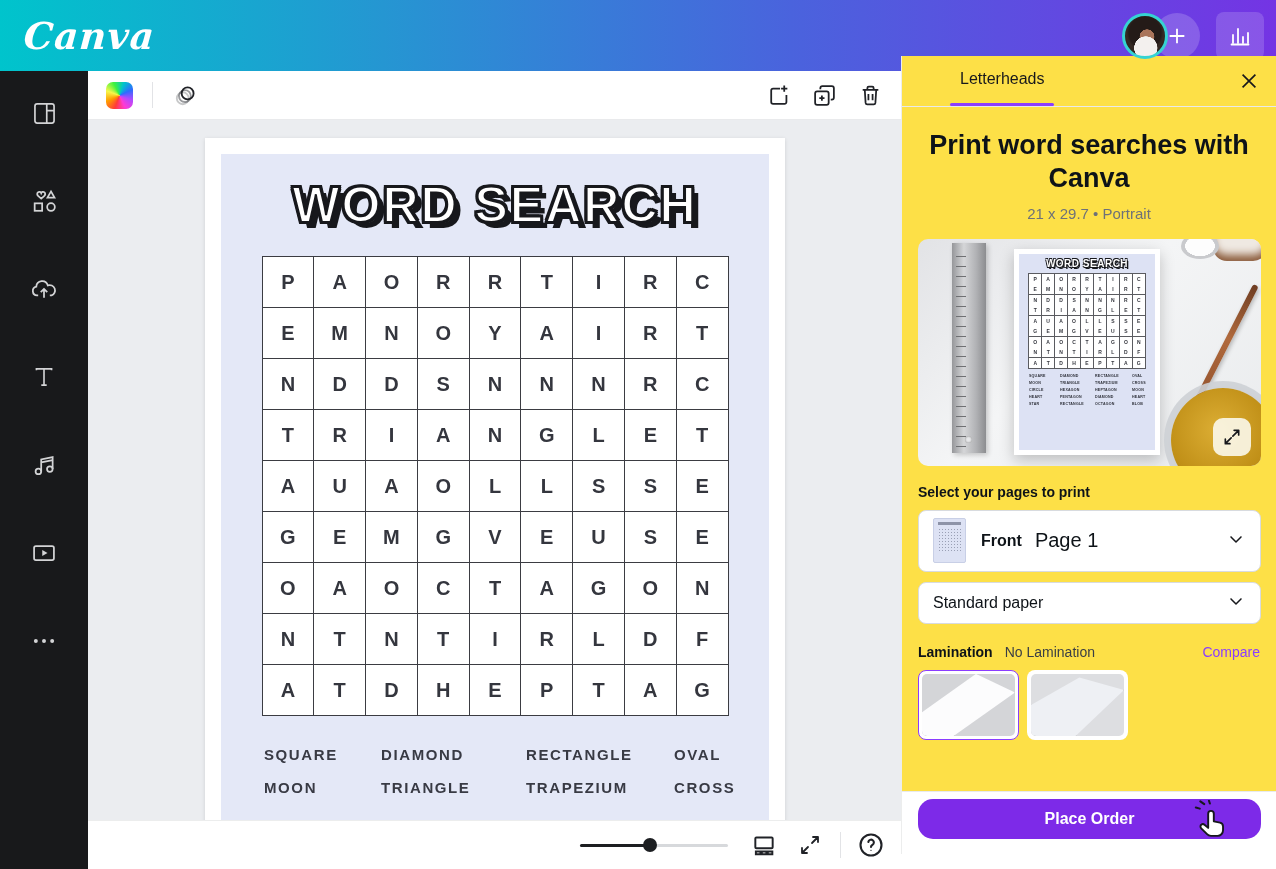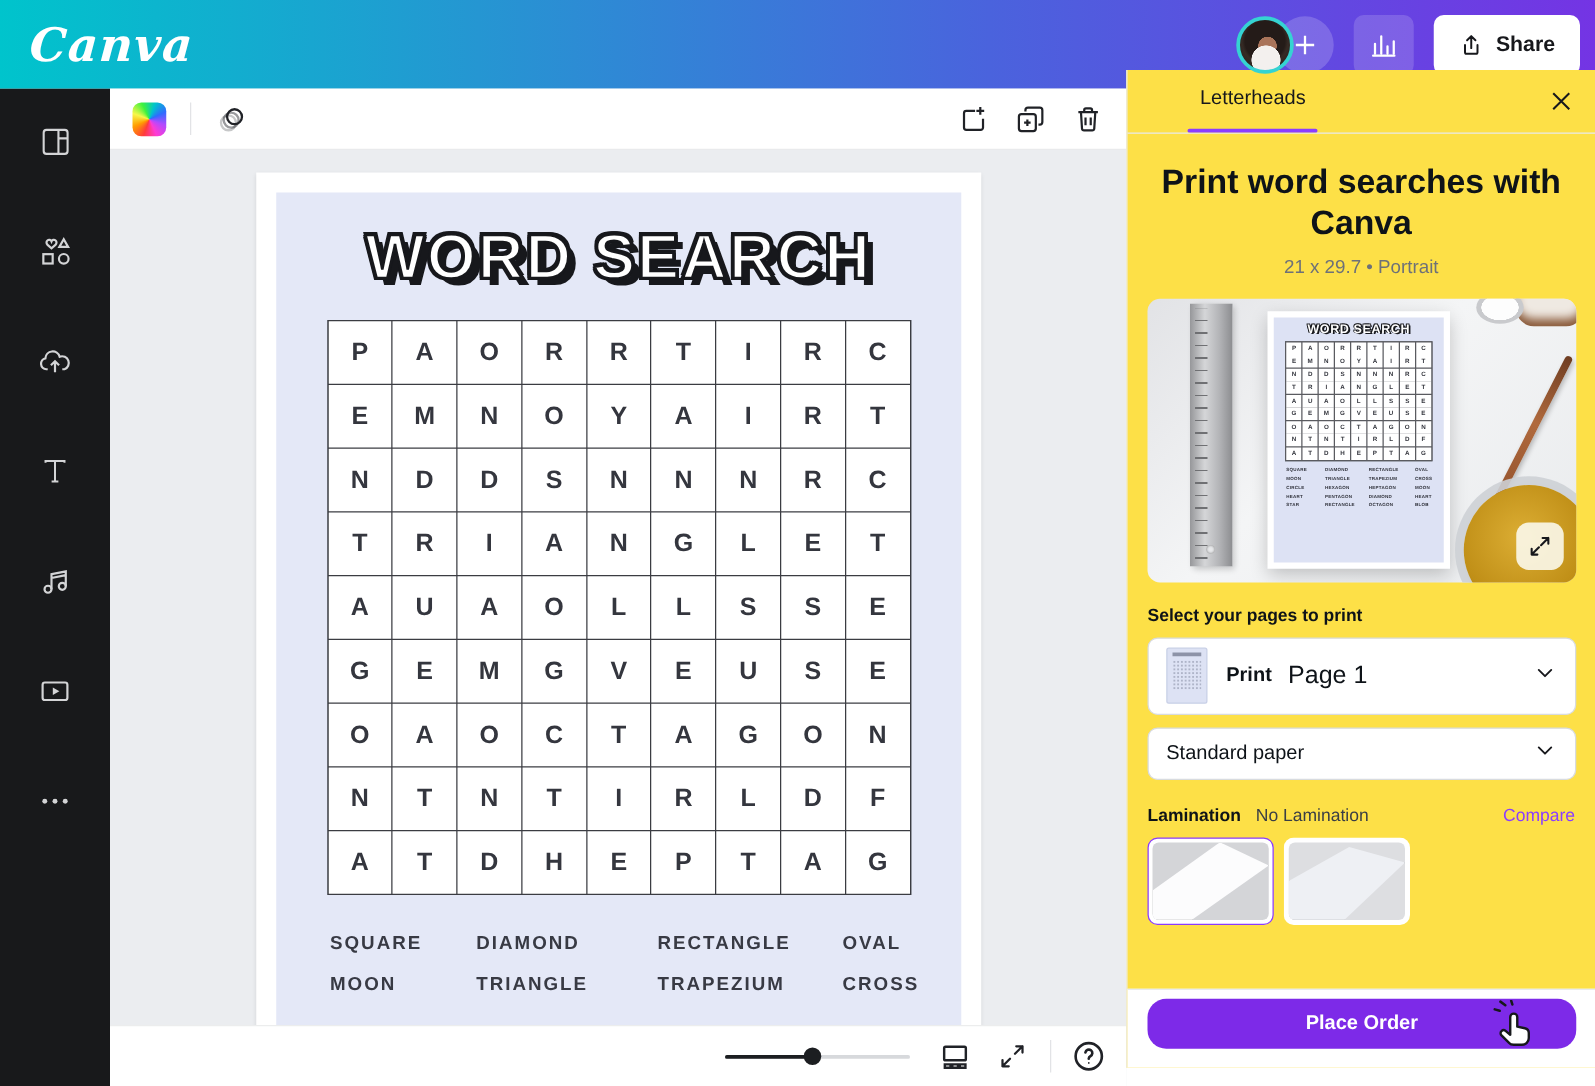--- a/index.html
+++ b/index.html
@@ -171,26 +171,20 @@
               <path d="M12 4v16M4 12h16" stroke="#fff" stroke-width="2" fill="none"></path>
             </svg>
         </button>
       </div>
       <button class="icon-btn-dark">
         <svg width="24" height="24" viewBox="0 0 24 24">
           <path d="M5 19V11M10 19V5M15 19v-6M20 19V9" stroke="#fff" stroke-width="1.8" fill="none" stroke-linecap="round"></path>
           <path d="M3.5 20.5h17" stroke="#fff" stroke-width="1.8" stroke-linecap="round"></path>
         </svg>
       </button>
-      <button class="share-btn">
-        <svg width="20" height="20" viewBox="0 0 24 24">
-          <path d="M12 15V4M8 7.5L12 3.5l4 4M6 12v7a1.5 1.5 0 0 0 1.5 1.5h9A1.5 1.5 0 0 0 18 19v-7" stroke="#17181c" stroke-width="1.9" fill="none" stroke-linecap="round" stroke-linejoin="round"></path>
-        </svg>
-        <span>Share</span>
-      </button>
     </div>
   </header>
 
   <nav class="sidebar">
     <button class="side-btn">
       <svg width="27" height="27" viewBox="0 0 24 24">
         <rect x="3.5" y="3.5" width="17" height="17" rx="2"></rect>
           <path d="M14 3.5v17M14 9.5h6.5"></path>
       </svg>
     </button>
@@ -533,21 +527,21 @@
         <button class="expand-btn">
           <svg width="20" height="20" viewBox="0 0 24 24">
             <path d="M13 11l7-7M14.5 4H20v5.5M11 13l-7 7M9.5 20H4v-5.5" stroke-linecap="round" stroke-linejoin="round"></path>
           </svg>
         </button>
       </div>
 
       <div class="section-label">Select your pages to print</div>
       <div class="select-box pages-select">
         <div class="page-thumb"></div>
-        <span class="front-label">Print</span>
+        <span class="front-label">Front</span>
         <span class="pageno-label">Page 1</span>
         <span class="chev">
           <svg width="20" height="20" viewBox="0 0 24 24">
               <path d="M6 9.5l6 6 6-6" stroke-linecap="round" stroke-linejoin="round"></path>
             </svg>
         </span>
       </div>
 
       <div class="select-box paper-select">
         <span>Standard paper</span>

